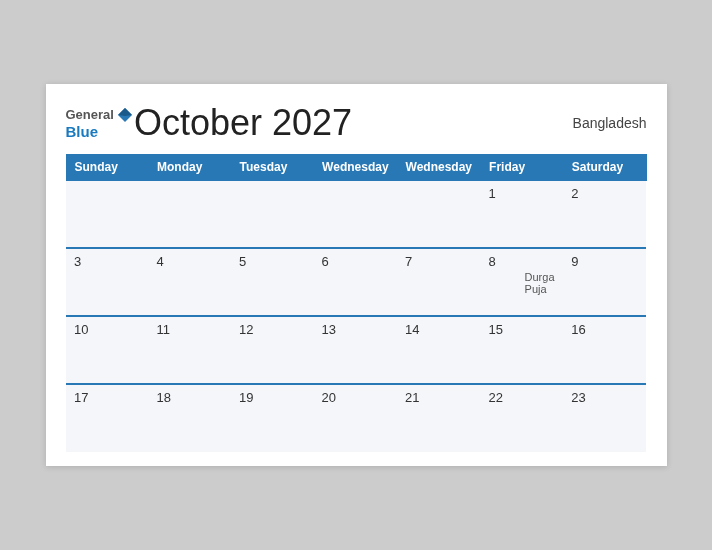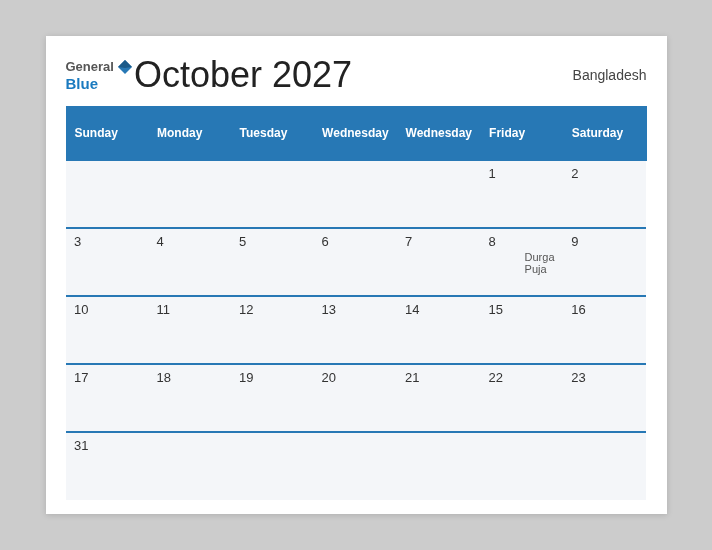--- a/index.html
+++ b/index.html
@@ -69,21 +69,21 @@
     .cal-table {
       width: 100%;
       border-collapse: collapse;
     }
     .cal-table thead tr th {
       background: #2778b5;
       color: #fff;
       font-size: 12px;
       font-weight: bold;
       text-align: left;
-      padding: 19px 8px;
+      padding: 5px 8px;
       border: 1px solid #2778b5;
     }
     .cal-table tbody tr td {
       vertical-align: top;
       width: 14.28%;
       height: 68px;
       padding: 5px 8px;
       border-top: 2px solid #2778b5;
       background: #f4f6f9;
       font-size: 13px;
@@ -218,26 +218,15 @@
           <td>
             <span class="day-num">21</span>
           </td>
           <td>
             <span class="day-num">22</span>
           </td>
           <td>
             <span class="day-num">23</span>
           </td>
         </tr>
-        <tr>
-          <td>
-            <span class="day-num">31</span>
-          </td>
-          <td class="empty" style="border-top: 2px solid rgb(39, 120, 181);"></td>
-          <td class="empty" style="border-top: 2px solid rgb(39, 120, 181);"></td>
-          <td class="empty" style="border-top: 2px solid rgb(39, 120, 181);"></td>
-          <td class="empty" style="border-top: 2px solid rgb(39, 120, 181);"></td>
-          <td class="empty" style="border-top: 2px solid rgb(39, 120, 181);"></td>
-          <td class="empty" style="border-top: 2px solid rgb(39, 120, 181);"></td>
-        </tr>
       </tbody>
   </table>
 </div>
 
 </body></html>

